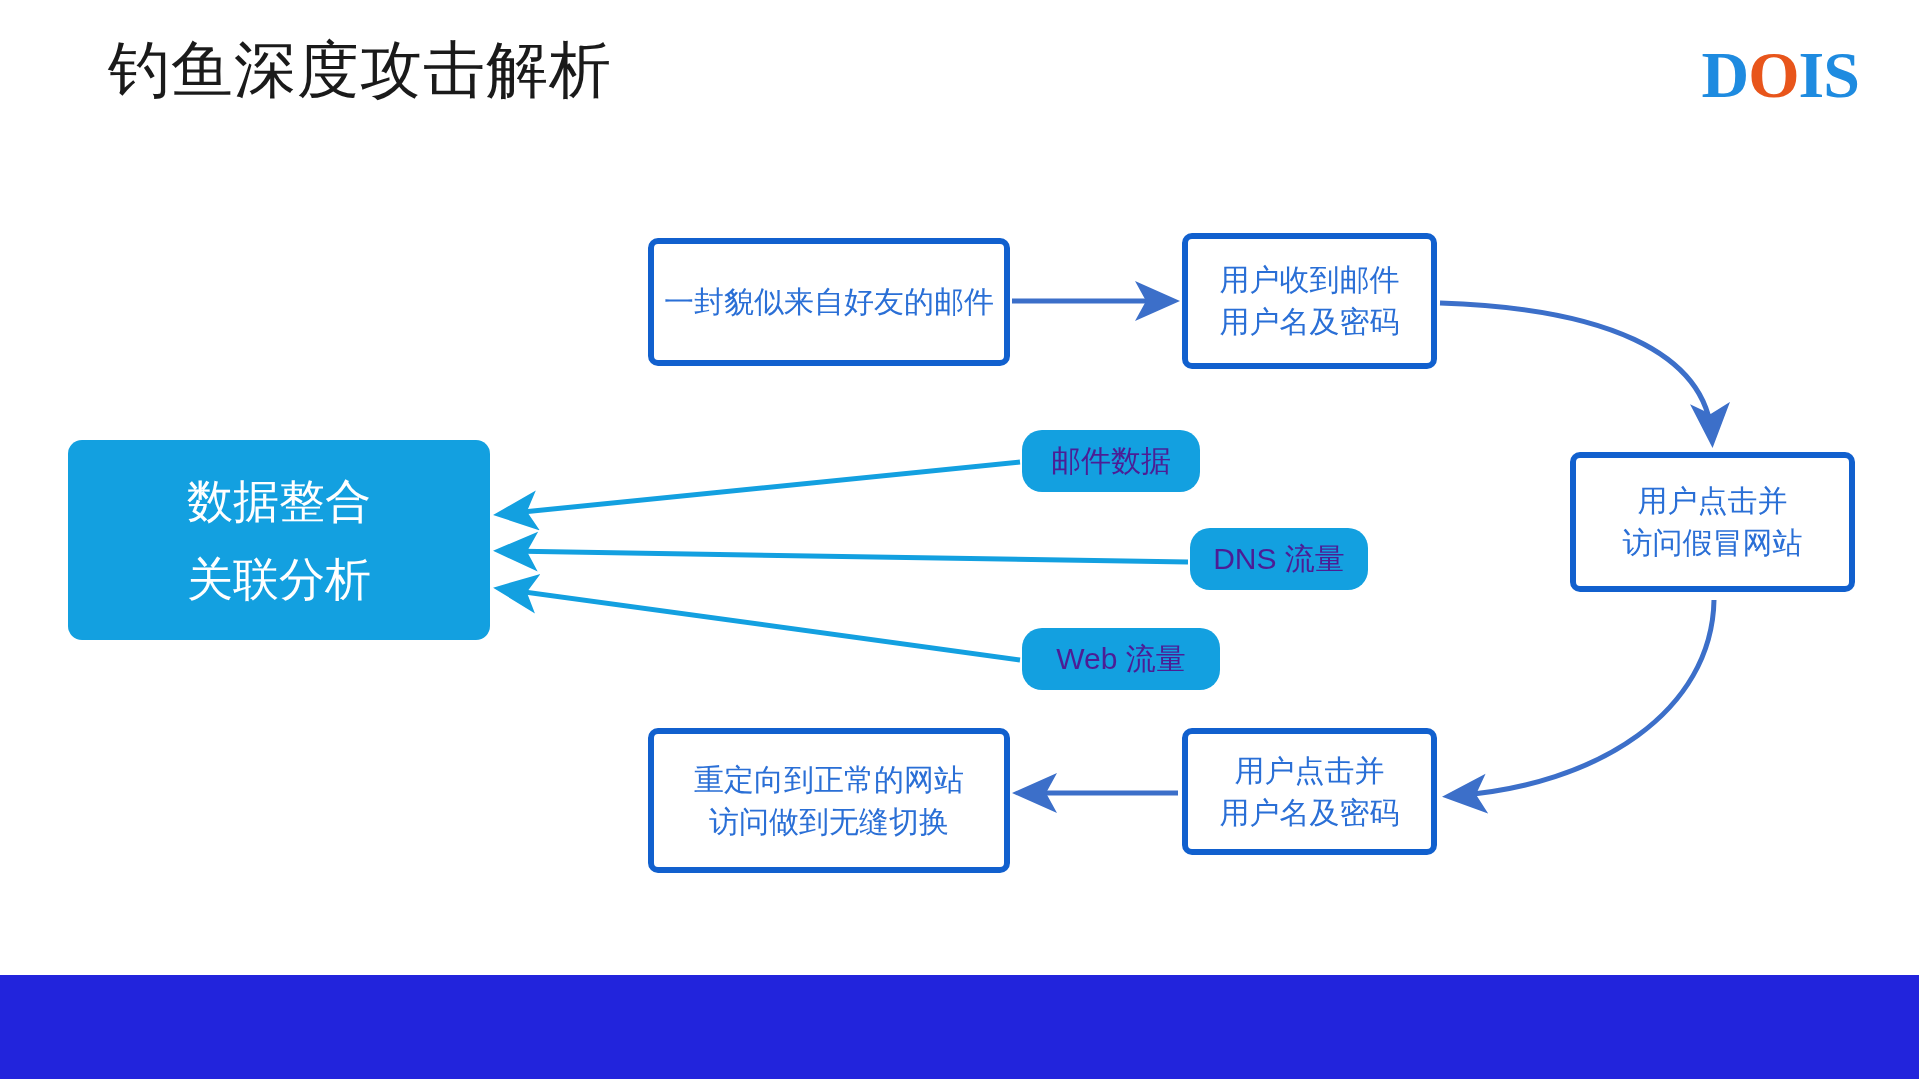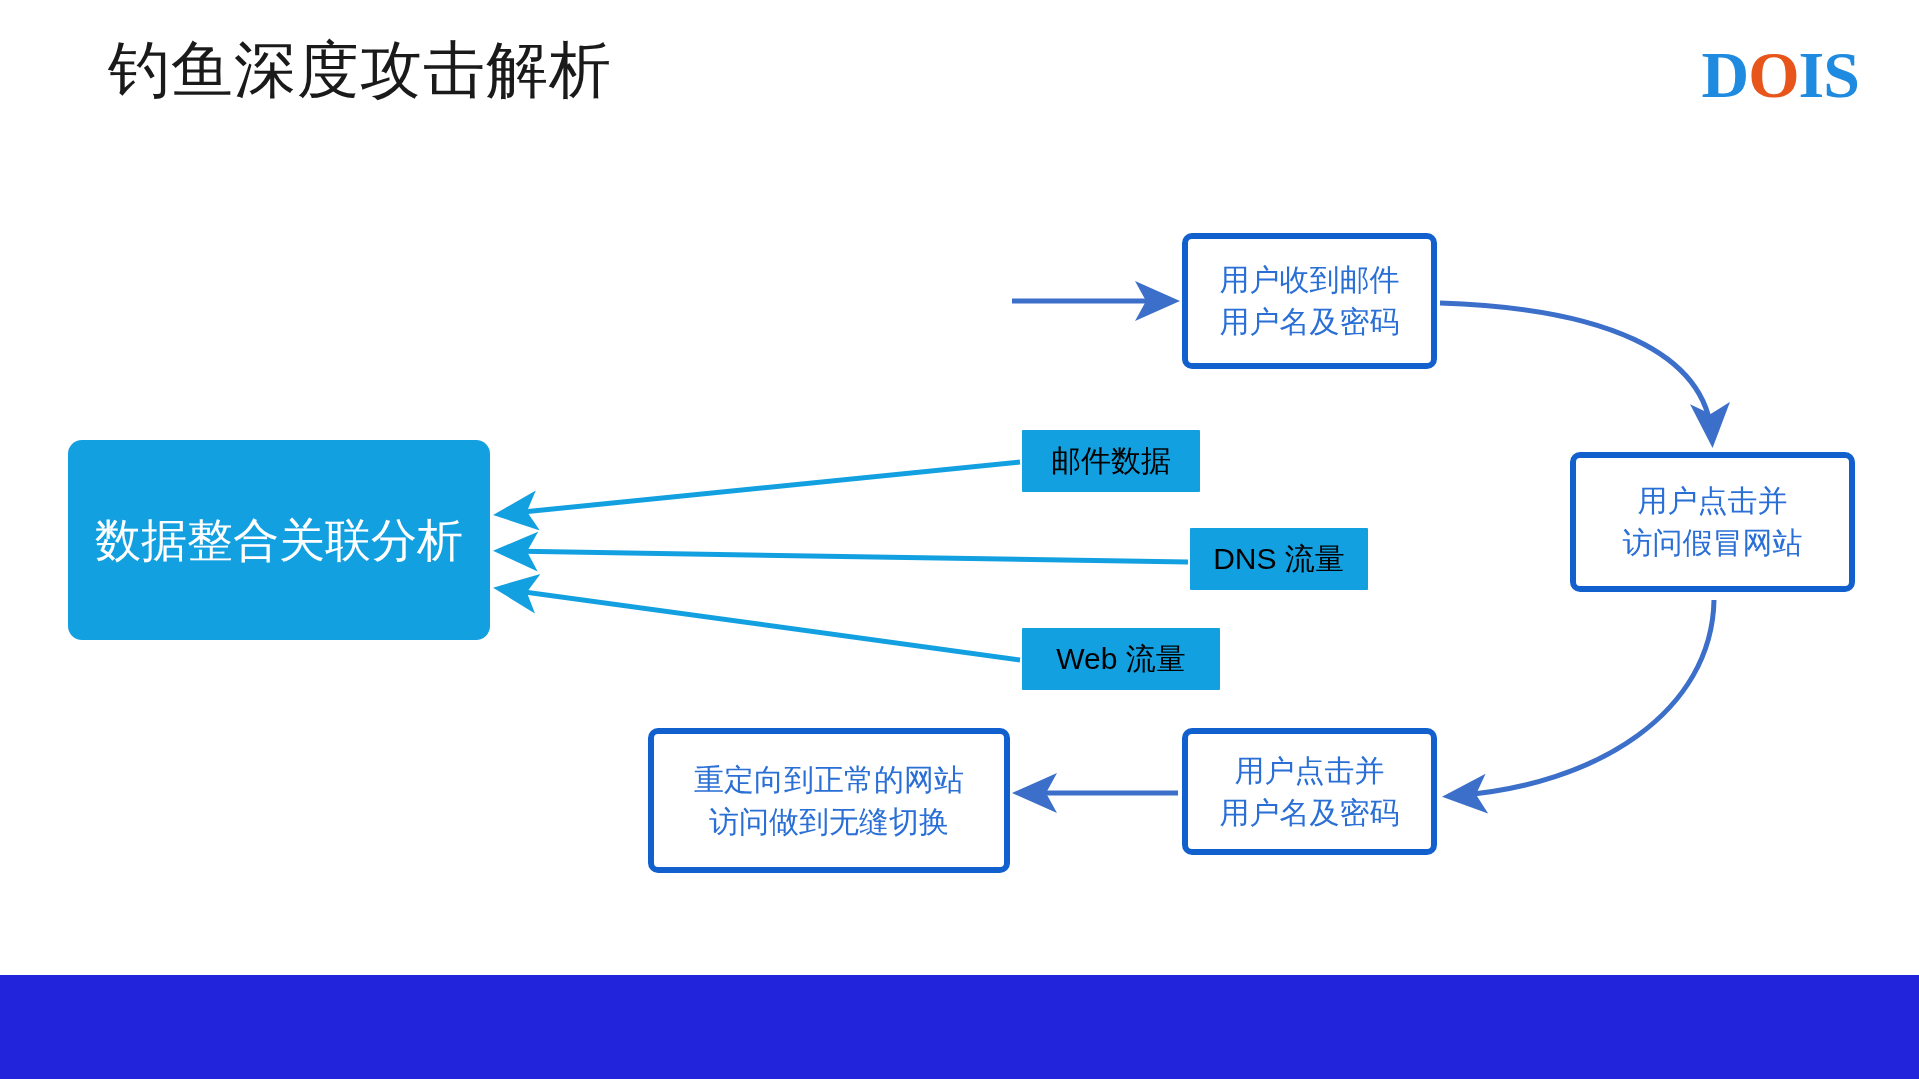--- a/index.html
+++ b/index.html
@@ -74,33 +74,33 @@
     border: 6px solid #1160CE;
     border-radius: 10px;
     background: #ffffff;
     color: #2A6FD6;
     font-size: 30px;
     line-height: 42px;
   }
 
   .node-filled {
     background: #13A0E0;
-    border-radius: 1px;
-    color: #000000;
+    border-radius: 20px;
+    color: #4c1d95;
     font-size: 30px;
     line-height: 42px;
   }
 
   .node-hub {
     background: #13A0E0;
     border-radius: 14px;
     color: #ffffff;
     font-size: 46px;
     line-height: 78px;
-    flex-direction: row;
+    flex-direction: column;
   }
 
   .node-line { display: block; }
 
   
   #node-email-lure   { left: 648px;  top: 238px; width: 362px; height: 128px; }
   #node-email-recv   { left: 1182px; top: 233px; width: 255px; height: 136px; }
   #node-click-fake   { left: 1570px; top: 452px; width: 285px; height: 140px; }
   #node-login-creds  { left: 1182px; top: 728px; width: 255px; height: 127px; }
   #node-redirect     { left: 648px;  top: 728px; width: 362px; height: 145px; }
@@ -158,20 +158,23 @@
 
     <line x1="1178" y1="793" x2="1022" y2="793" stroke="#3C6FC9" stroke-width="5" marker-end="url(#arrow-blue)"></line>
 
     <line x1="1020" y1="462" x2="503" y2="514" stroke="#13A0E0" stroke-width="5" marker-end="url(#arrow-cyan)"></line>
 
     <line x1="1188" y1="562" x2="503" y2="551" stroke="#13A0E0" stroke-width="5" marker-end="url(#arrow-cyan)"></line>
 
     <line x1="1020" y1="660" x2="503" y2="589" stroke="#13A0E0" stroke-width="5" marker-end="url(#arrow-cyan)"></line>
   </svg>
 
+  <div id="node-email-lure" class="node node-outline">
+    <span class="node-line">一封貌似来自好友的邮件</span>
+  </div>
 
   <div id="node-email-recv" class="node node-outline">
     <div>
       <span class="node-line">用户收到邮件</span>
       <span class="node-line">用户名及密码</span>
     </div>
   </div>
 
   <div id="node-click-fake" class="node node-outline">
     <div>

